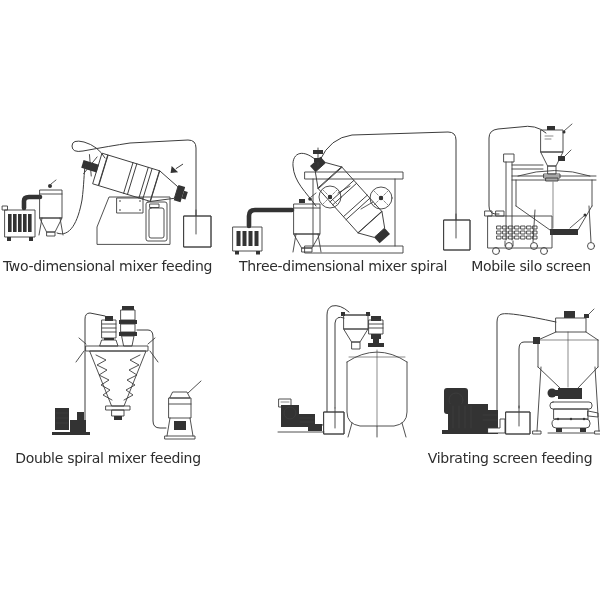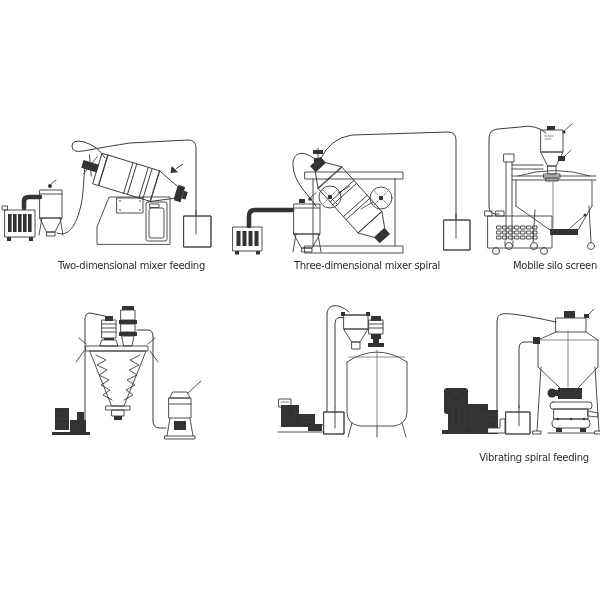--- a/index.html
+++ b/index.html
@@ -9,22 +9,22 @@
   svg{display:block;overflow:visible;}
   svg *{stroke:#3d3d3d;stroke-width:0.9;fill:none;stroke-linecap:round;stroke-linejoin:round;}
   svg .dk{fill:#333;stroke:none;}
   svg .df{fill:#333;stroke:#333;stroke-width:0.8;}
   svg .wf{fill:#fff;}
   svg .duct{stroke:#333;stroke-width:4.6;fill:none;}
   svg .thin{stroke-width:0.6;}
   svg .hose{stroke-width:1;}
   svg .dash{stroke-dasharray:2 1.6;stroke-width:0.6;}
   svg text{stroke:none;font-family:"DejaVu Sans",sans-serif;}
-  .cap{position:absolute;font-size:10px;letter-spacing:-0.3px;color:#2d2d2d;
-       text-align:center;white-space:nowrap;line-height:18px;padding-left:24px;}
+  .cap{position:absolute;font-size:14px;letter-spacing:-0.3px;color:#2d2d2d;
+       text-align:center;white-space:nowrap;line-height:18px;}
 </style>
 </head>
 <body>
 
 <div class="canvas">
 
   <svg class="fig" style="left:0;top:130px" width="215" height="126" viewBox="0 130 215 126">
     <defs>
       <pattern id="dotp1" width="5" height="5" patternUnits="userSpaceOnUse">
         <circle cx="1.2" cy="1.2" r="0.7" class="dk"></circle>
@@ -445,15 +445,16 @@
     <g>
       <rect x="506" y="412" width="24" height="22" class="wf"></rect>
       <rect x="506" y="412" width="24" height="22" fill="url(#dotp6)"></rect>
       <line x1="519" y1="406" x2="519" y2="426"></line>
     </g>
   </svg>
 
   <div class="cap" style="left:0;top:257px;width:215px">Two-dimensional mixer feeding</div>
   <div class="cap" style="left:222px;top:257px;width:242px">Three-dimensional mixer spiral</div>
   <div class="cap" style="left:462px;top:257px;width:138px">Mobile silo screen</div>
-  <div class="cap" style="left:420px;top:449px;width:180px">Vibrating spiral feeding</div>
+  <div class="cap" style="left:6px;top:449px;width:204px">Double spiral mixer feeding</div>
+  <div class="cap" style="left:420px;top:449px;width:180px">Vibrating screen feeding</div>
 
 </div>
 
 </body></html>

